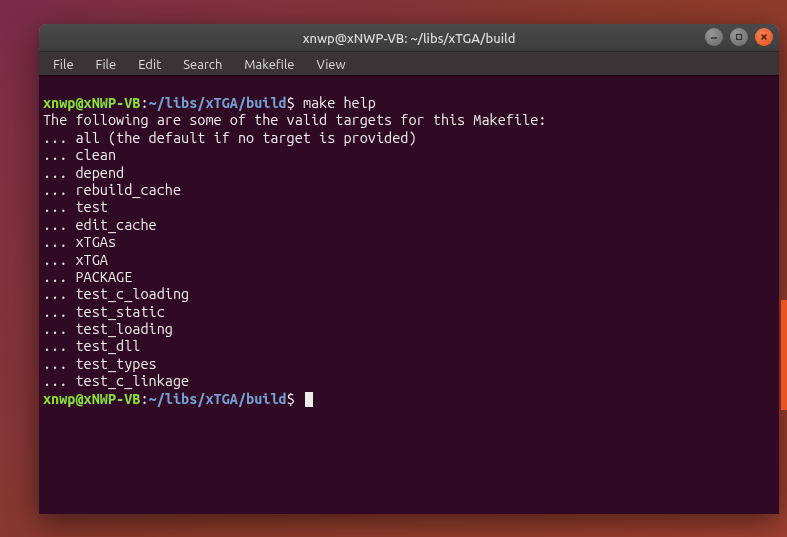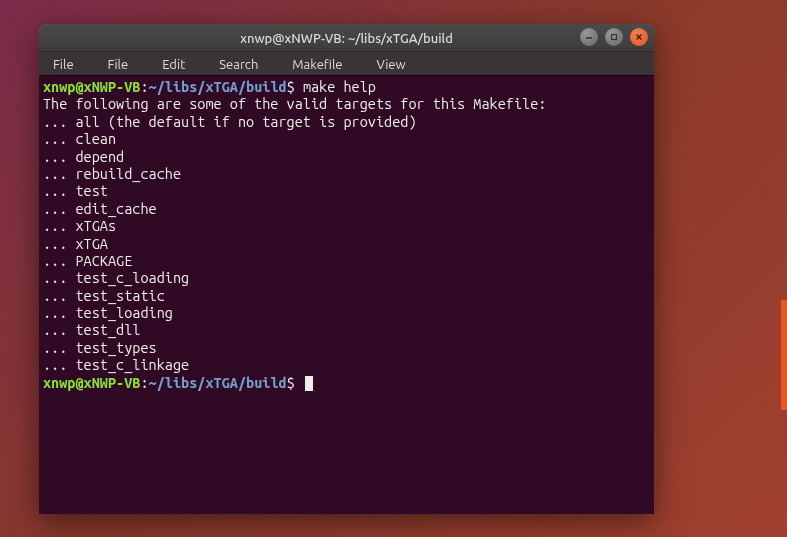--- a/index.html
+++ b/index.html
@@ -12,21 +12,21 @@
       height: 537px;
       background: linear-gradient(135deg, #7a2b4a 0%, #8b3a2a 50%, #a04030 100%);
       font-family: "Ubuntu Mono", "DejaVu Sans Mono", monospace;
       overflow: hidden;
       position: relative;
     }
     .window {
       position: absolute;
       top: 24px;
       left: 39px;
-      width: 615px;
+      width: 740px;
       height: 490px;
       background: #737373;
       border-radius: 8px 8px 0 0;
       box-shadow: 0 8px 30px rgba(0,0,0,0.5);
       display: flex;
       flex-direction: column;
       overflow: hidden;
     }
     .titlebar {
       height: 28px;
@@ -64,34 +64,34 @@
     }
     .win-min { background: radial-gradient(circle at 35% 30%, #999, #666); }
     .win-max { background: radial-gradient(circle at 35% 30%, #999, #666); }
     .win-close { background: radial-gradient(circle at 35% 30%, #f08050, #e95420); }
     .menubar {
       height: 24px;
       background: #3a3436;
       display: flex;
       align-items: center;
       padding: 0 6px;
-      gap: 18px;
+      gap: 6px;
       font-family: "Ubuntu", sans-serif;
       font-size: 13px;
       border-bottom: 1px solid #1a0010;
     }
     .menu-item {
       color: #dcdcdc;
       padding: 2px 8px;
       cursor: pointer;
     }
     .terminal-body {
       flex: 1;
       background: #300a24;
-      padding: 2px 4px;
+      padding: 18px 4px;
       font-size: 14.5px;
       line-height: 1.2;
       color: #eeeeec;
       overflow: hidden;
       font-family: "Ubuntu Mono", "DejaVu Sans Mono", monospace;
       white-space: pre;
     }
     .prompt-user { color: #8ae234; font-weight: bold; }
     .prompt-path { color: #729fcf; font-weight: bold; }
     .prompt-text { color: #eeeeec; }

